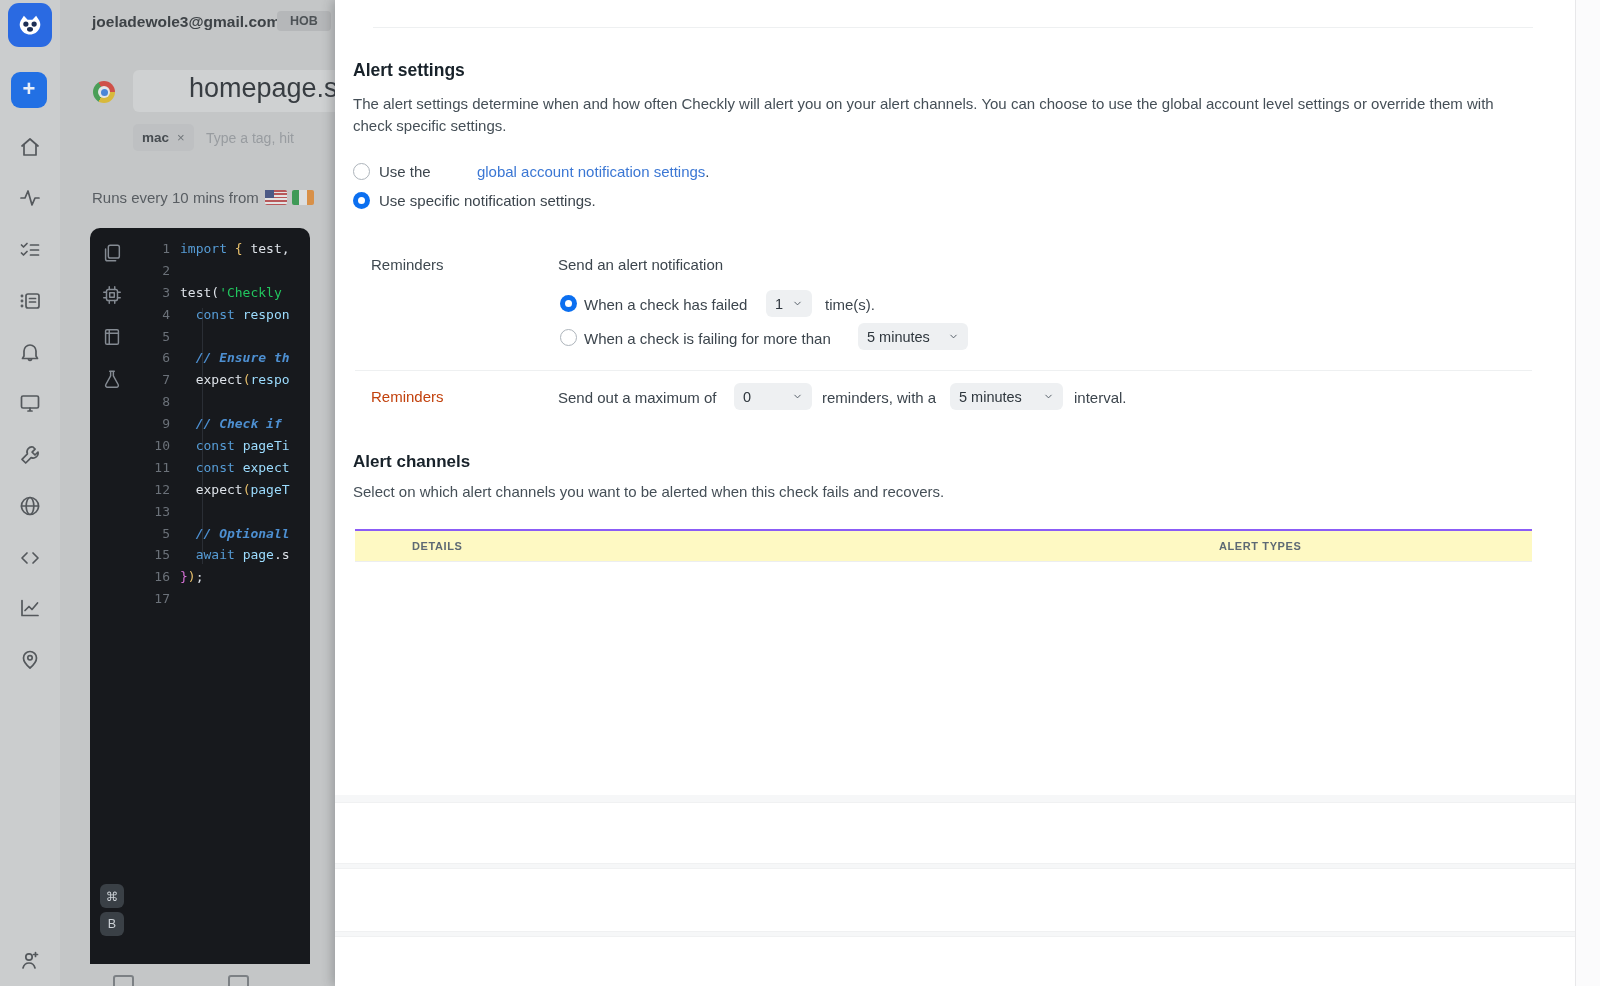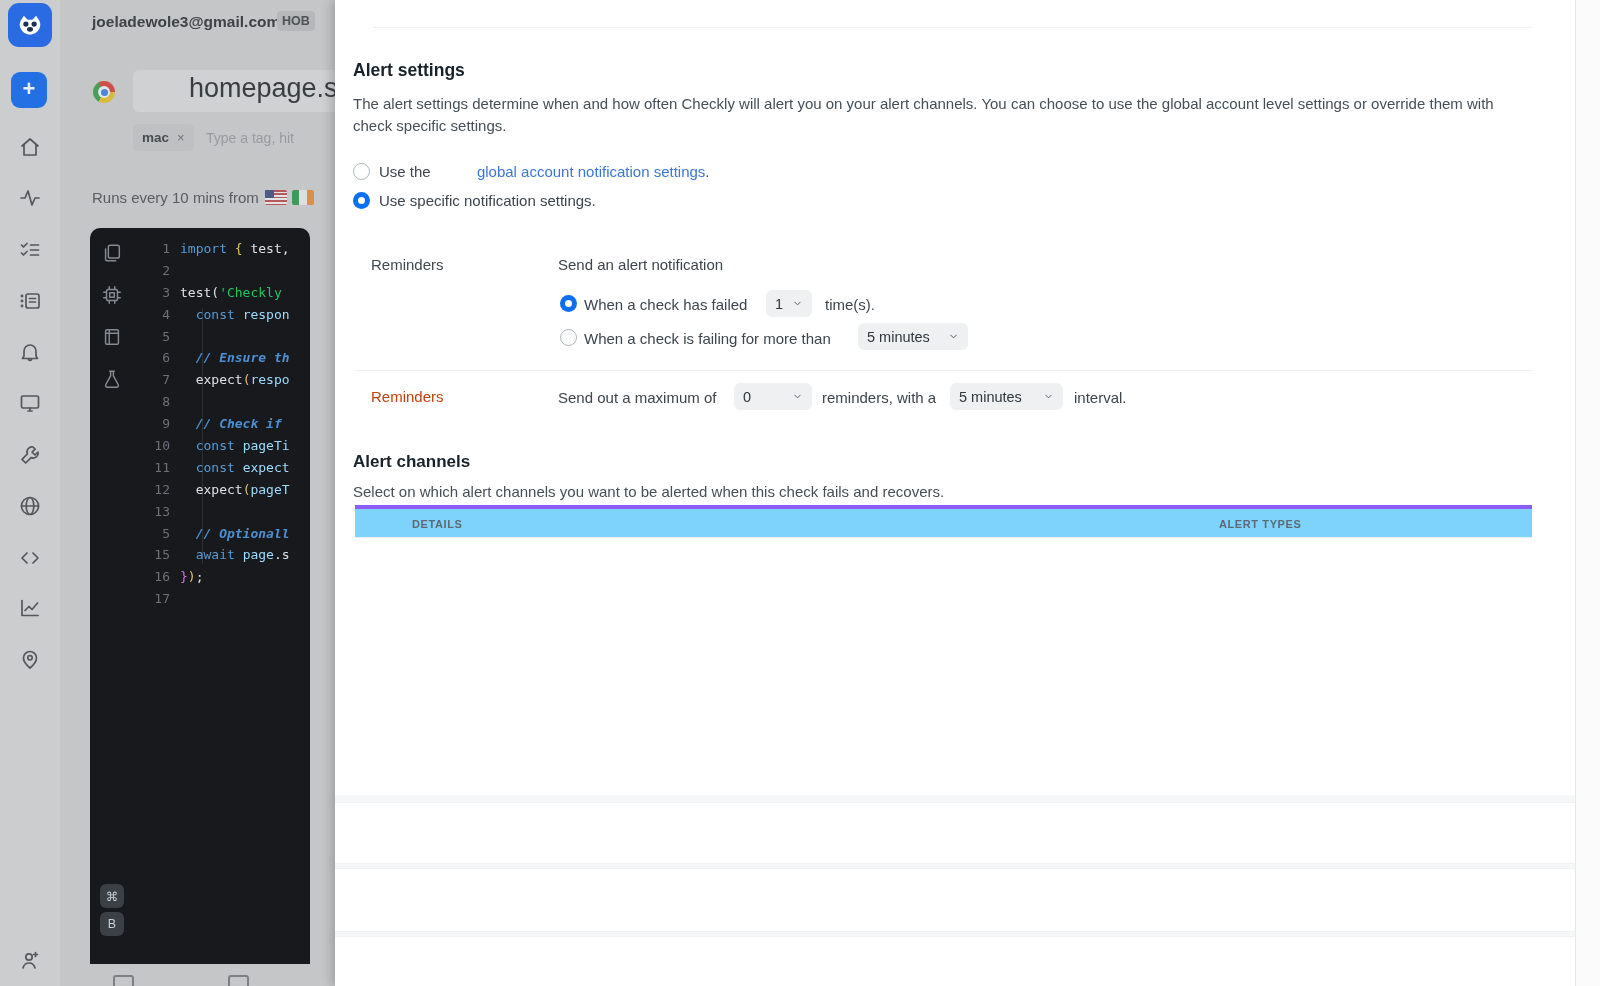--- a/index.html
+++ b/index.html
@@ -11,21 +11,21 @@
   .side-rail{position:absolute;left:0;top:0;width:60px;height:986px;background:#cbcdce;}
   .logo{position:absolute;left:8px;top:3px;width:44px;height:44px;border-radius:11px;
         background:#2a6ae2;display:flex;align-items:center;justify-content:center;}
   .plus-btn{position:absolute;left:11px;top:72px;width:36px;height:36px;border-radius:9px;
         background:#2270e4;color:#e8eef8;font-size:22px;line-height:34px;text-align:center;font-weight:700;}
   .nav-ic{position:absolute;left:18px;width:24px;height:24px;color:#54585c;}
   .nav-ic svg{width:24px;height:24px;stroke:#54585c;fill:none;stroke-width:1.7;stroke-linecap:round;stroke-linejoin:round;}
 
   .email{position:absolute;left:92px;top:13px;font-size:15.5px;color:#3e4347;font-weight:600;}
   .hob{position:absolute;left:277px;top:11px;background:#b5b7b9;color:#4d5256;font-size:12.5px;
-       font-weight:700;border-radius:4px;padding:3px 5px;}
+       font-weight:700;border-radius:4px;padding:3px 13px;}
   .chrome{position:absolute;left:93px;top:81px;width:22px;height:22px;border-radius:50%;
        background:conic-gradient(from 90deg,#d8b93c 0 120deg,#4a9e57 120deg 240deg,#cf5048 240deg 360deg);}
   .chrome::before{content:"";position:absolute;inset:5px;border-radius:50%;background:#e4e6e7;}
   .chrome::after{content:"";position:absolute;inset:7.5px;border-radius:50%;background:#4b86d8;}
   .title-box{position:absolute;left:133px;top:70px;width:212px;height:42px;background:#cfd1d2;border-radius:6px;overflow:hidden;}
   .title-text{position:absolute;left:12px;top:3px;font-size:27px;font-weight:400;color:#383d42;white-space:nowrap;margin-left:44px;}
   .tag-chip{position:absolute;left:133px;top:124px;height:27px;background:#bec0c2;border-radius:5px;
        display:flex;align-items:center;padding:0 9px;gap:8px;font-size:13.5px;color:#474c51;font-weight:600;}
   .tag-x{color:#70757a;font-size:13px;font-weight:400;}
   .tag-ph{position:absolute;left:206px;top:130px;font-size:14px;color:#989ca0;white-space:nowrap;width:128px;overflow:hidden;}
@@ -63,22 +63,22 @@
   .radio{position:absolute;width:17px;height:17px;border-radius:50%;box-sizing:border-box;}
   .radio.off{border:1.5px solid #adb4bb;background:#fff;}
   .radio.on{background:#0b6ff0;}
   .radio.on::after{content:"";position:absolute;inset:5px;background:#fff;border-radius:50%;}
   .lbl{position:absolute;font-size:15px;color:#3c454d;white-space:nowrap;}
   .link{color:#3b77d4;margin-left:42px;}
   .select{position:absolute;height:27px;background:#eef0f2;border-radius:6px;box-sizing:border-box;
           display:flex;align-items:center;justify-content:space-between;padding:0 9px;
           font-size:14.5px;color:#2e363d;}
   .select svg{width:11px;height:11px;stroke:#4a545e;fill:none;stroke-width:2;stroke-linecap:round;stroke-linejoin:round;}
-  .thead{position:absolute;left:20px;top:505px;width:1177px;height:33px;background:#7dd3fc;
-         border-top:4px solid #8b5cf6;border-bottom:1px solid #eceef0;box-sizing:border-box;}
+  .thead{position:absolute;left:20px;top:529px;width:1177px;height:33px;background:#fef9c3;
+         border-top:2px solid #8b5cf6;border-bottom:1px solid #eceef0;box-sizing:border-box;}
   .th{position:absolute;top:9px;font-size:11px;font-weight:700;letter-spacing:.6px;color:#5d6974;}
   .cards-bg{position:absolute;left:0;top:795px;width:1265px;height:191px;background:#f6f7f8;}
   .card{position:absolute;left:0;width:1265px;background:#fff;border-top:1px solid #f0f1f2;border-bottom:1px solid #f0f1f2;}
   .scroll-line{position:absolute;left:1240px;top:0;width:1px;height:986px;background:#e8e8ea;}
   .scroll-gutter{position:absolute;left:1241px;top:0;width:24px;height:986px;background:#fbfbfc;}
 </style>
 </head>
 <body>
 
 <div class="underlay">

